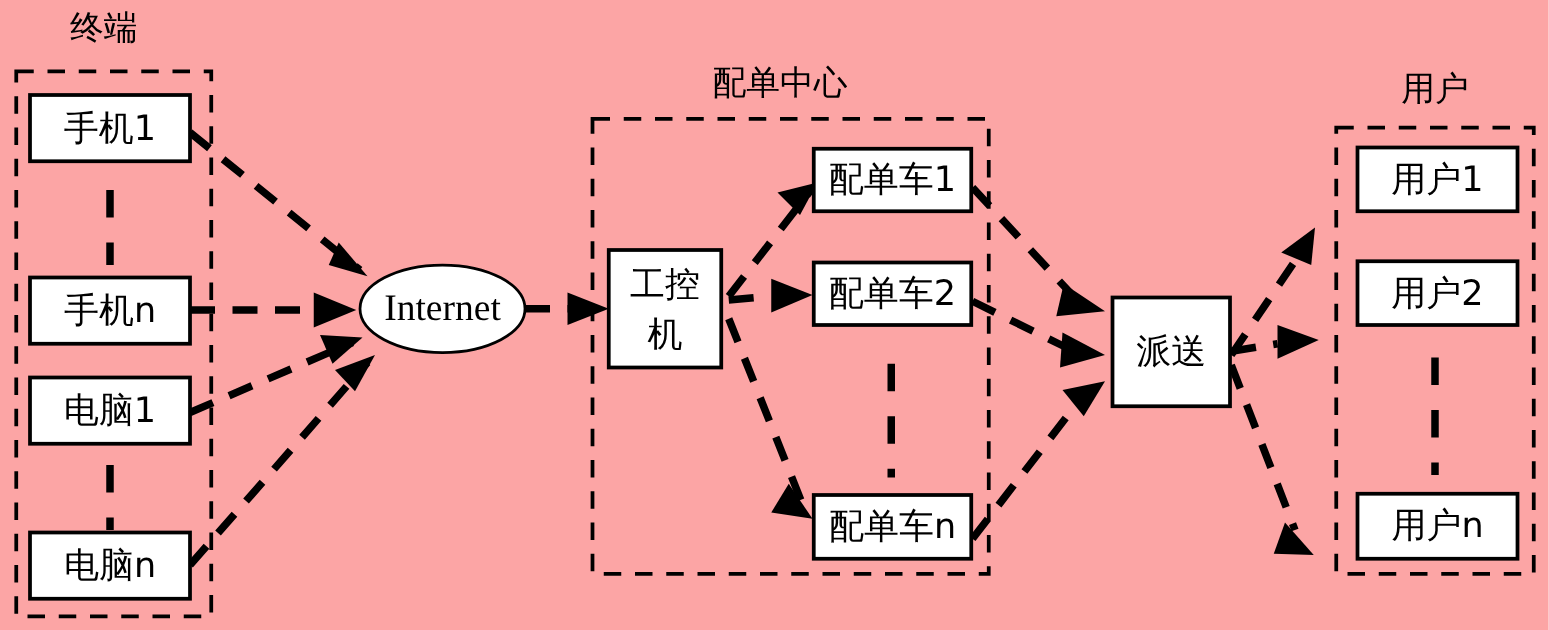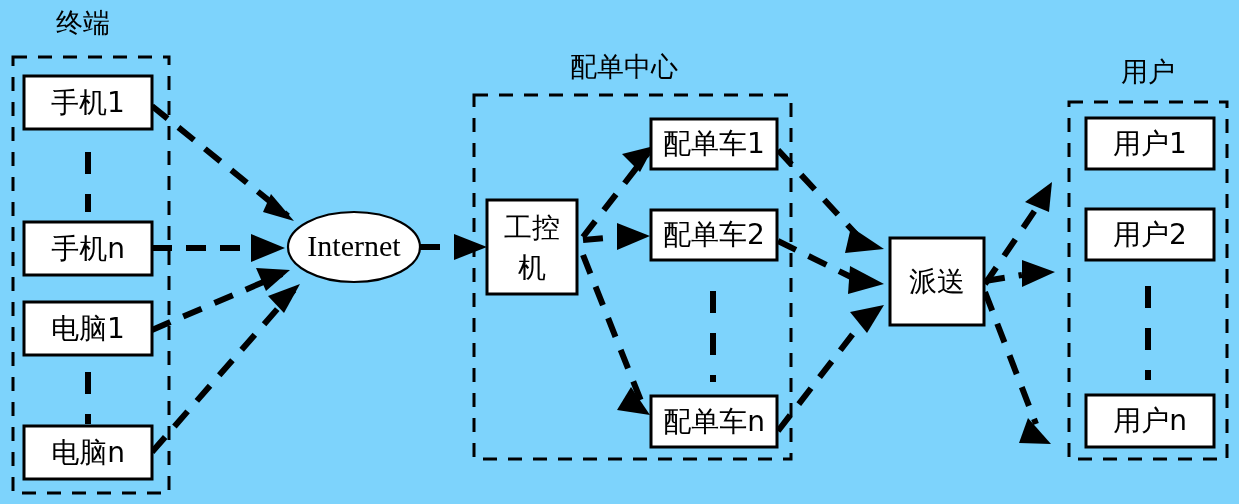--- a/index.html
+++ b/index.html
@@ -7,21 +7,21 @@
     padding: 0;
     background: #ffffff;
   }
   body {
     font-family: "Liberation Serif", "DejaVu Serif", serif;
   }
   #diagram-root {
     position: relative;
     width: 1239px;
     height: 504px;
-    background: #7dd3fc;
+    background: #fca5a5;
     overflow: hidden;
   }
   #diagram-svg {
     position: absolute;
     left: 0;
     top: 0;
     width: 1239px;
     height: 504px;
   }
   .grp-label {

